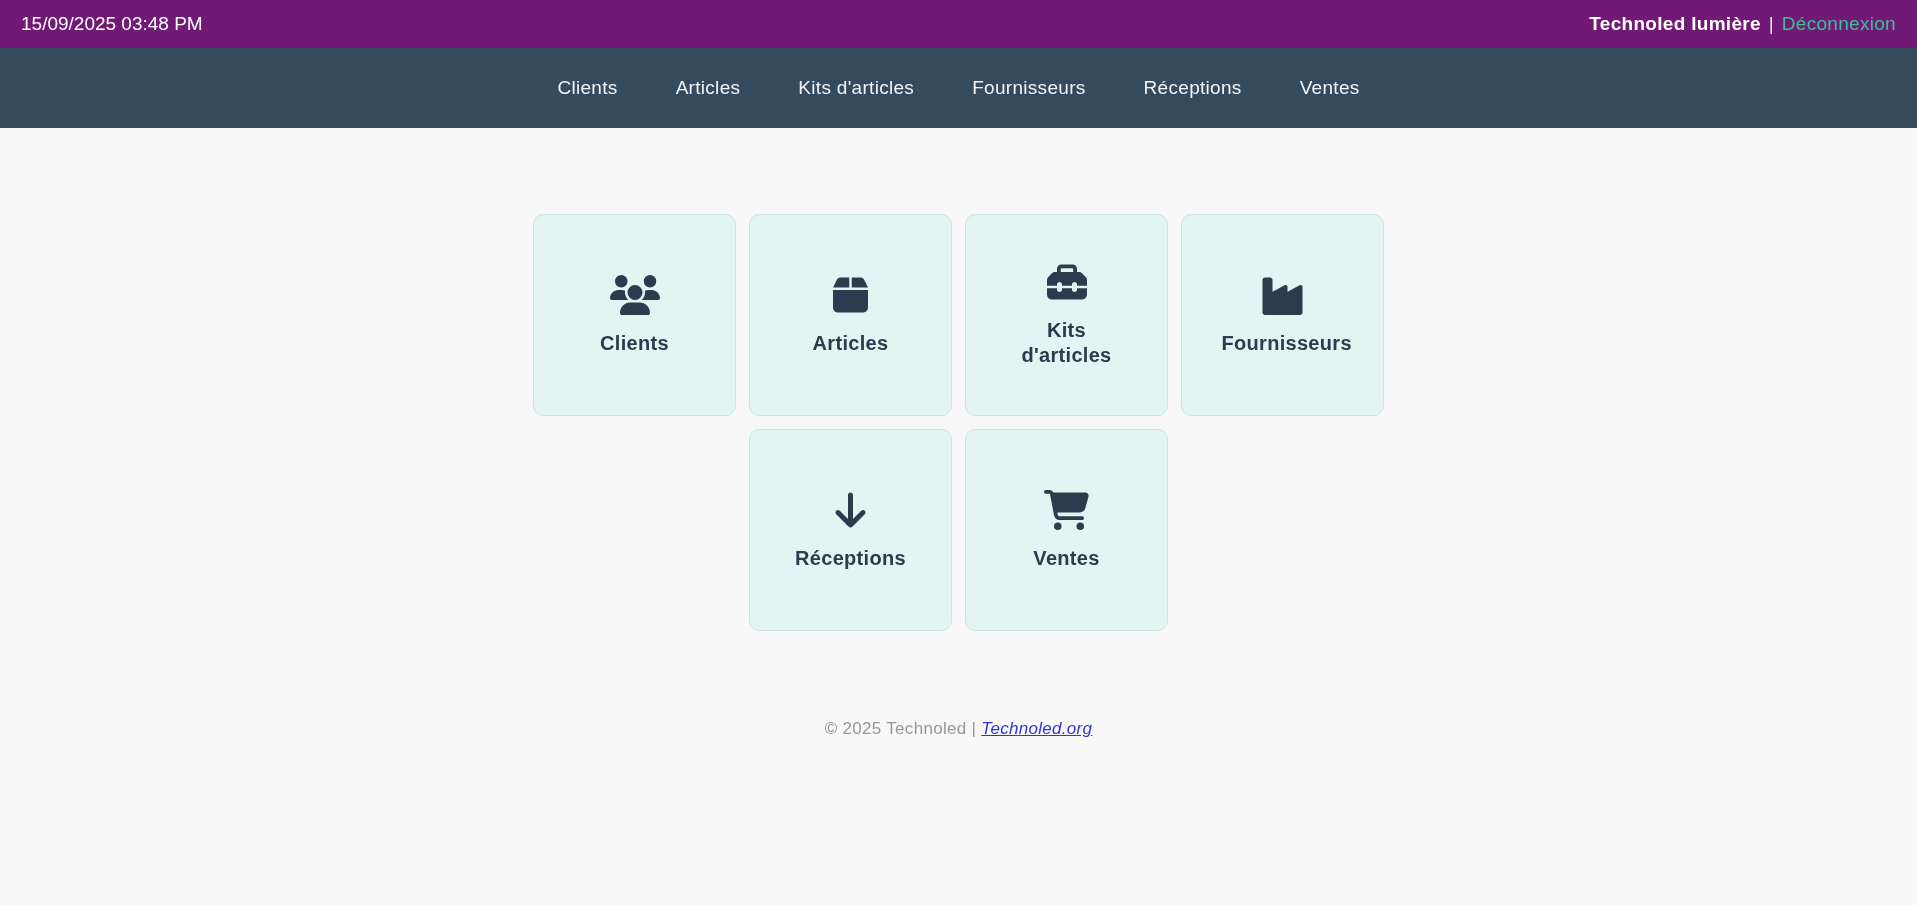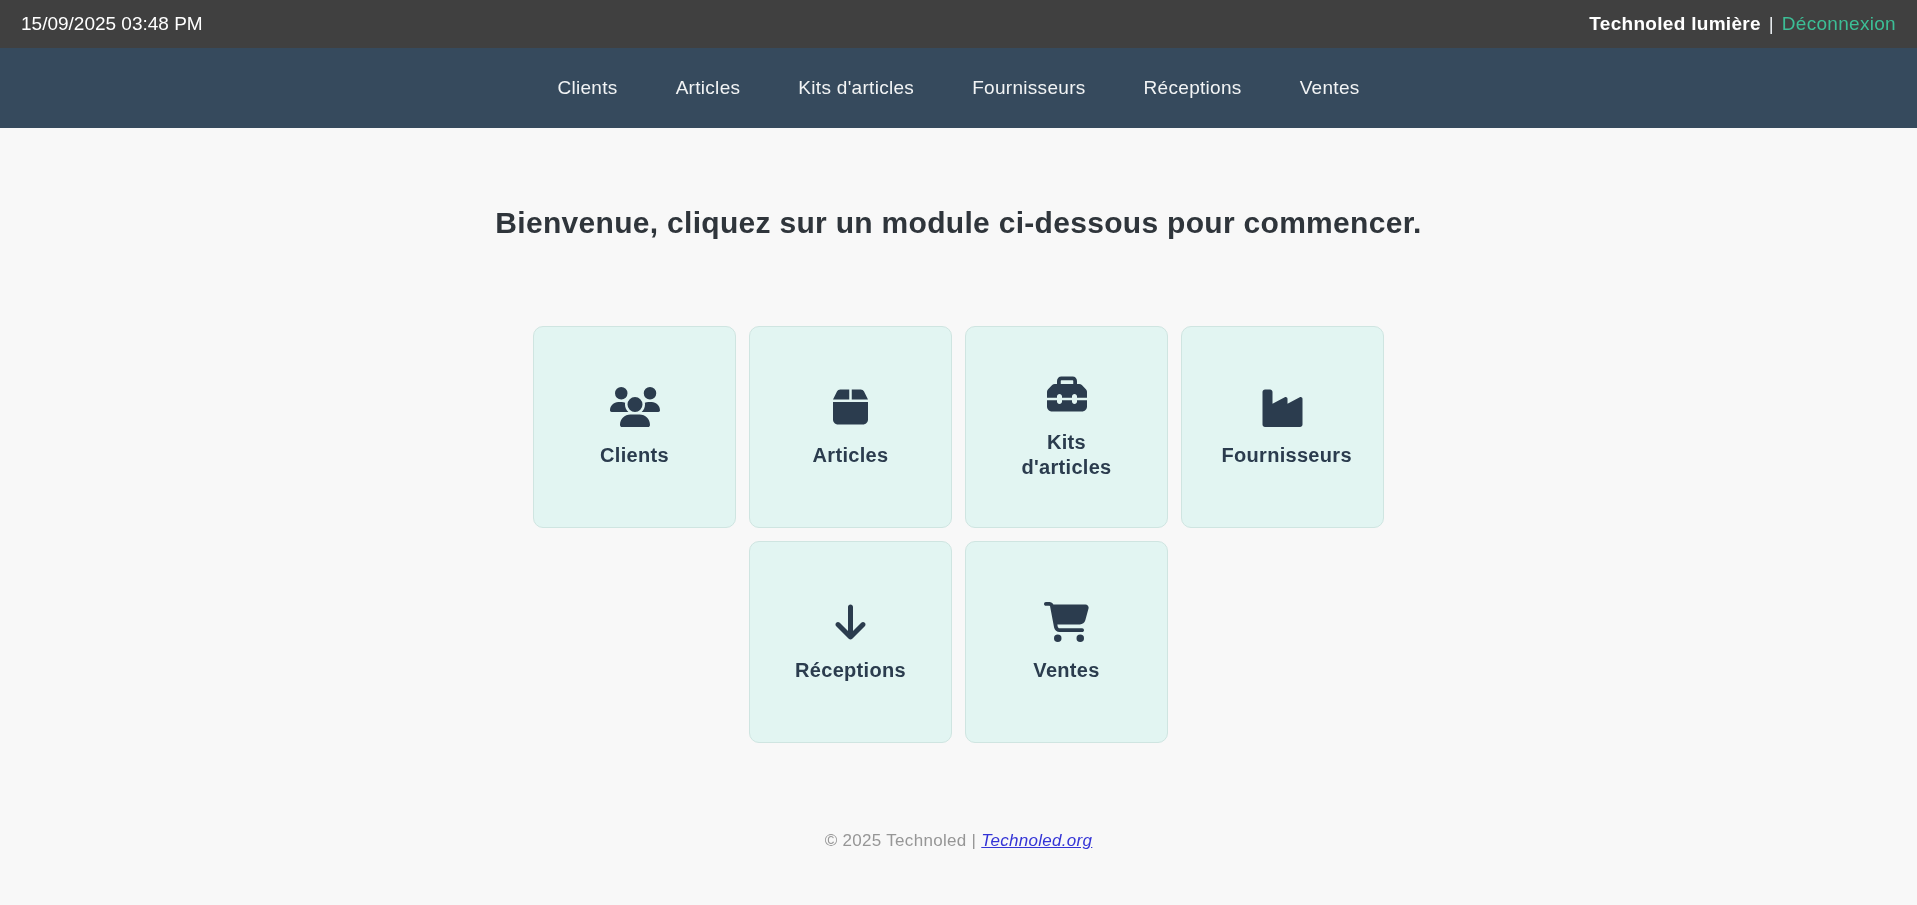--- a/index.html
+++ b/index.html
@@ -9,21 +9,21 @@
   }
   body {
     background: #f8f8f8;
     min-height: 905px;
     width: 1917px;
     overflow-x: hidden;
   }
   
   .topbar {
     height: 48px;
-    background: #404040;
+    background: #701a75;
     color: #ffffff;
     display: flex;
     align-items: center;
     justify-content: space-between;
     padding: 0 21px;
     font-size: 19px;
   }
   .topbar-right { display: flex; align-items: center; gap: 8px; justify-content: center; }
   .topbar-user { font-weight: bold; letter-spacing: 0.3px; }
   .topbar-sep { color: #e8ecef; }
@@ -119,21 +119,20 @@
 <nav class="navbar">
   <a class="nav-item">Clients</a>
   <a class="nav-item">Articles</a>
   <a class="nav-item">Kits d'articles</a>
   <a class="nav-item">Fournisseurs</a>
   <a class="nav-item">Réceptions</a>
   <a class="nav-item">Ventes</a>
 </nav>
 
 <main class="main">
-  <h1 class="welcome-heading">Bienvenue, cliquez sur un module ci-dessous pour commencer.</h1>
 
   <div class="cards">
 
     <div class="module-card">
       <span class="module-icon">
         <svg viewBox="0 0 640 512" width="50" height="40">
             <path d="M144 0a80 80 0 1 1 0 160A80 80 0 1 1 144 0zM512 0a80 80 0 1 1 0 160A80 80 0 1 1 512 0zM0 298.7C0 239.8 47.8 192 106.7 192h42.7c15.9 0 31 3.5 44.6 9.7c-1.3 7.2-1.9 14.7-1.9 22.3c0 38.2 16.8 72.5 43.3 96c-.2 0-.4 0-.7 0H21.3C9.6 320 0 310.4 0 298.7zM405.3 320c-.2 0-.4 0-.7 0c26.6-23.5 43.3-57.8 43.3-96c0-7.6-.7-15-1.9-22.3c13.6-6.3 28.7-9.7 44.6-9.7h42.7C592.2 192 640 239.8 640 298.7c0 11.8-9.6 21.3-21.3 21.3H405.3zM224 224a96 96 0 1 1 192 0 96 96 0 1 1 -192 0zM128 485.3C128 411.7 187.7 352 261.3 352H378.7C452.3 352 512 411.7 512 485.3c0 14.7-11.9 26.7-26.7 26.7H154.7c-14.7 0-26.7-11.9-26.7-26.7z"></path>
           </svg>
       </span>
       <span class="module-label">Clients</span>

